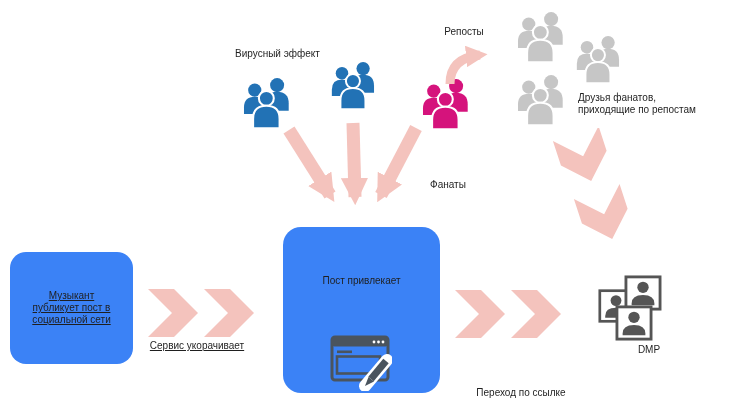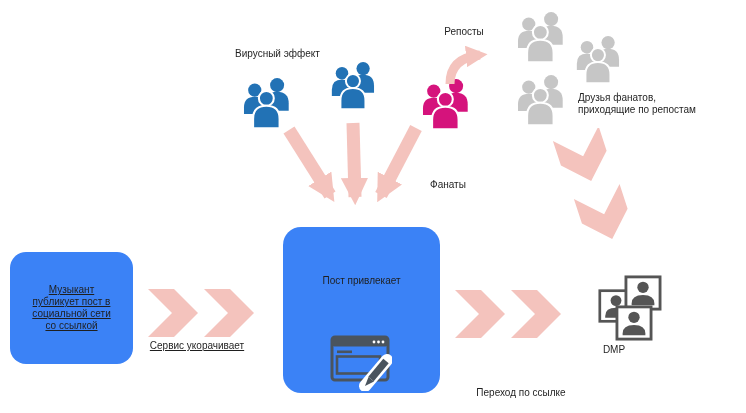--- a/index.html
+++ b/index.html
@@ -108,21 +108,20 @@
   <svg class="abs" style="left:548px;top:128px;" width="105" height="130" viewBox="0 0 105 130">
     <polygon points="-30,-24 -4,-24 20,0 -4,24 -30,24 -6,0" fill="#f4c3bd" transform="translate(37,34) rotate(72)"></polygon>
     <polygon points="-30,-24 -4,-24 20,0 -4,24 -30,24 -6,0" fill="#f4c3bd" transform="translate(58,92) rotate(72)"></polygon>
   </svg>
 
   <div class="abs box" id="musician-box">
     <div class="lbl center">
       <span class="line">Музыкант</span>
       <span class="line">публикует пост в</span>
       <span class="line">социальной сети</span>
-      <span class="line">со ссылкой</span>
     </div>
   </div>
 
   <svg class="abs" style="left:146px;top:288px;" width="120" height="50" viewBox="0 0 120 50">
     <polygon points="-30,-24 -4,-24 20,0 -4,24 -30,24 -6,0" fill="#f4c3bd" transform="translate(32,25)"></polygon>
     <polygon points="-30,-24 -4,-24 20,0 -4,24 -30,24 -6,0" fill="#f4c3bd" transform="translate(88,25)"></polygon>
   </svg>
   <div class="abs lbl center" style="left:126px;top:340px;width:142px;text-decoration:underline;">
     <span class="line">Сервис укорачивает</span>
   </div>
@@ -153,15 +152,15 @@
   </svg>
   <div class="abs lbl center" style="left:441px;top:342px;width:160px;margin-top:45px;">
     <span class="line">Переход по ссылке</span>
   </div>
 
   <svg class="abs dmp-ic" style="left:596px;top:272px;" width="70" height="72" viewBox="0 0 70 72">
     <use href="#fprs" x="2" y="14" width="36" height="40"></use>
     <use href="#fprs" x="28" y="3" width="38" height="36"></use>
     <use href="#fprs" x="19" y="33" width="38" height="36"></use>
   </svg>
-  <div class="abs lbl center" style="left:582px;top:344px;width:64px;">DMP</div>
+  <div class="abs lbl center" style="left:617px;top:344px;width:64px;">DMP</div>
 
 </div>
 
 </body></html>

